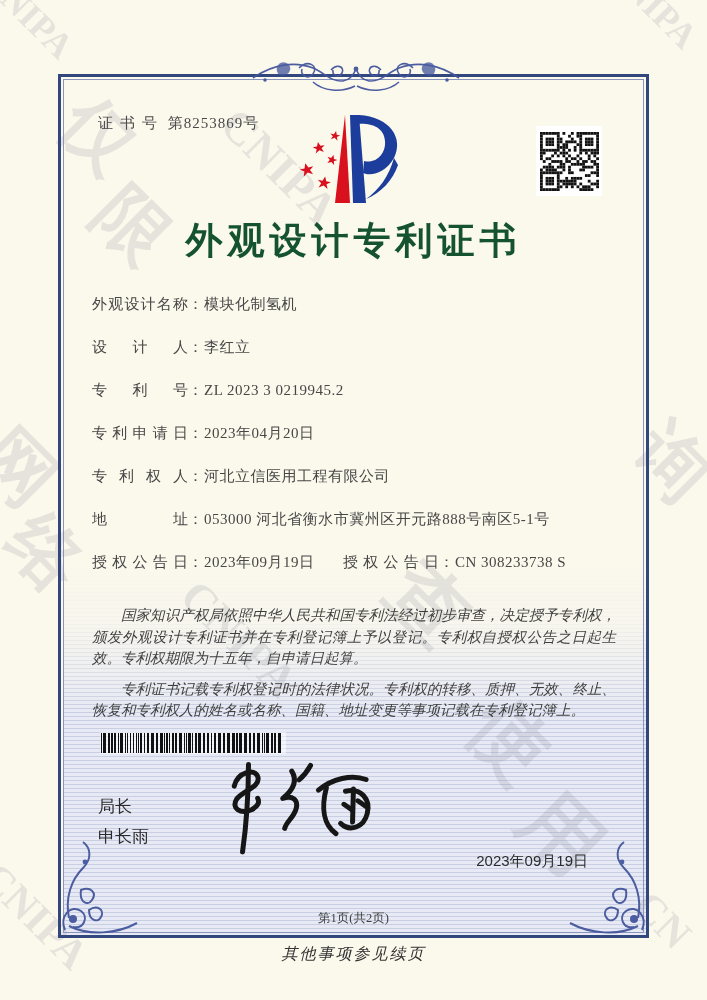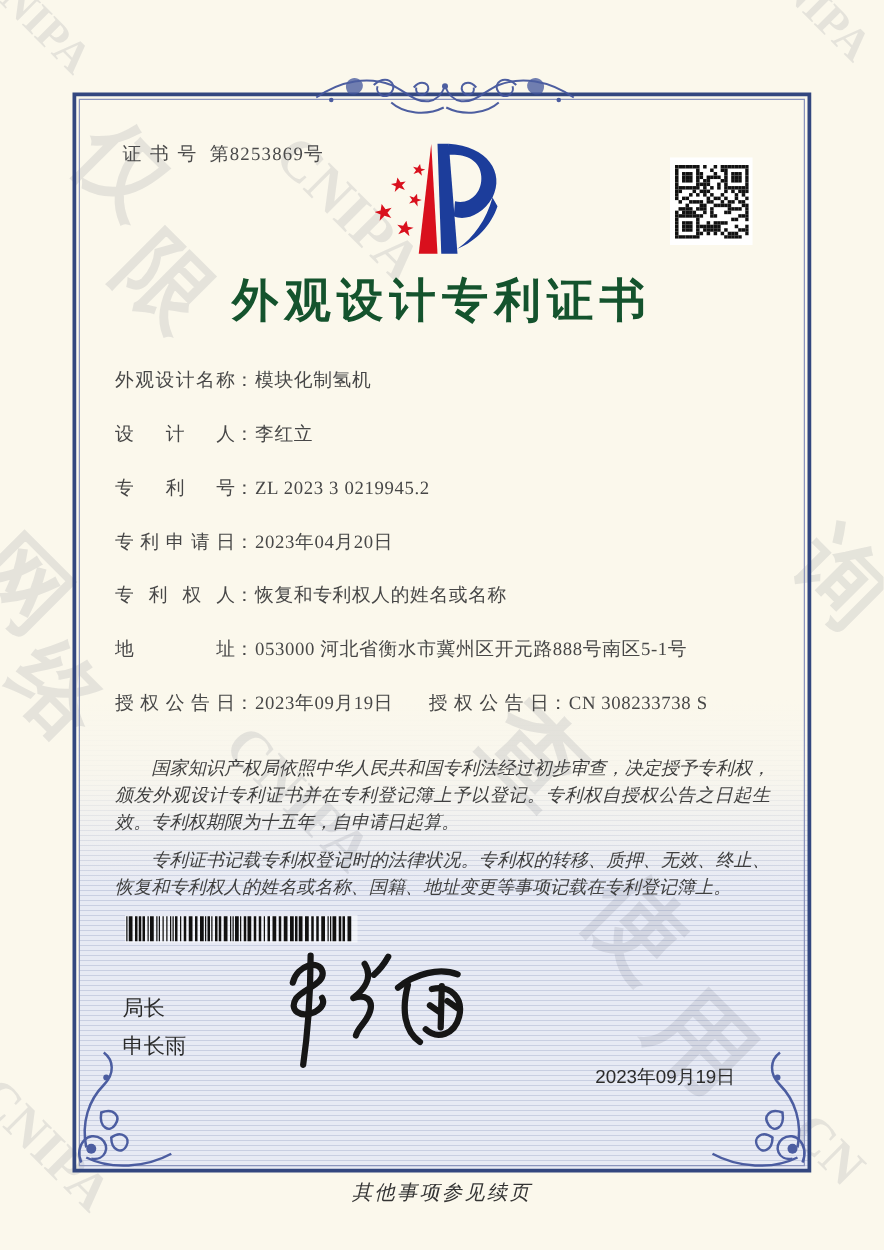--- a/index.html
+++ b/index.html
@@ -411,21 +411,21 @@
       <div class="frow" style="top:43px">
         <span class="flabel">设计人</span><span class="fcolon">：</span><span class="fvalue">李红立</span>
       </div>
       <div class="frow" style="top:86px">
         <span class="flabel">专利号</span><span class="fcolon">：</span><span class="fvalue">ZL 2023 3 0219945.2</span>
       </div>
       <div class="frow" style="top:129px">
         <span class="flabel">专利申请日</span><span class="fcolon">：</span><span class="fvalue">2023年04月20日</span>
       </div>
       <div class="frow" style="top:172px">
-        <span class="flabel">专利权人</span><span class="fcolon">：</span><span class="fvalue">恢复和专利权人的姓名或名称</span>
+        <span class="flabel">专利权人</span><span class="fcolon">：</span><span class="fvalue">河北立信医用工程有限公司</span>
       </div>
       <div class="frow" style="top:215px">
         <span class="flabel">地址</span><span class="fcolon">：</span><span class="fvalue">053000 河北省衡水市冀州区开元路888号南区5-1号</span>
       </div>
       <div class="frow" style="top:258px">
         <span class="fsub" style="left:0">
           <span class="flabel">授权公告日</span><span class="fcolon">：</span><span class="fvalue">2023年09月19日</span>
         </span>
         <span class="fsub" style="left:251px">
           <span class="flabel">授权公告日</span><span class="fcolon">：</span><span class="fvalue">CN 308233738 S</span>
@@ -505,16 +505,17 @@
         <path d="M122,31 C116,51 118,68 130,77"></path>
         <path d="M141,35 C157,32 166,44 162,58 C158,72 144,76 135,67"></path>
         <path d="M149,33 L147,66"></path>
         <path d="M139,48 l8,6"></path>
         <path d="M153,45 l8,6"></path>
       </g>
     </svg>
 
     <div class="abs issue-date">2023年09月19日</div>
 
+    <div class="abs page-indicator">第1页(共2页)</div>
 
     <div class="abs footer-note">其他事项参见续页</div>
   </div>
 </div>
 
 </body></html>

